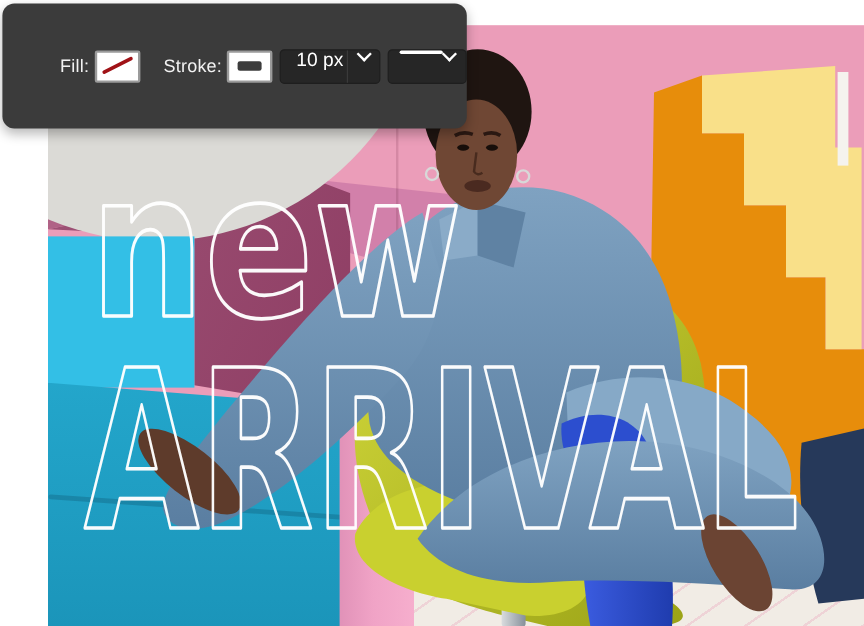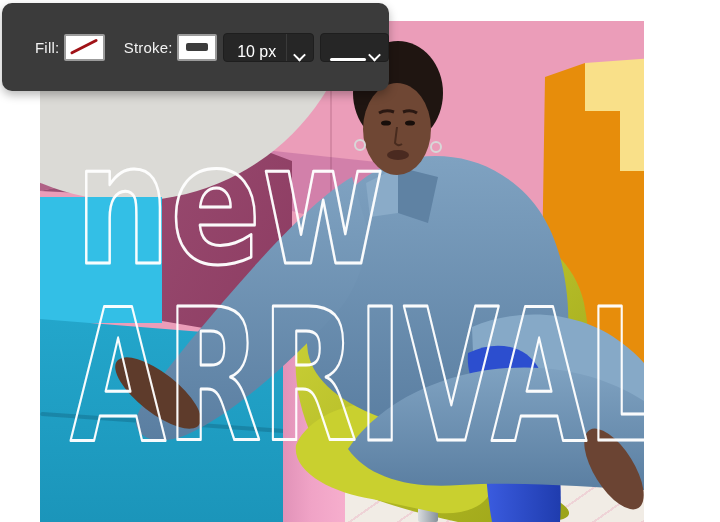--- a/index.html
+++ b/index.html
@@ -1,21 +1,21 @@
 <!DOCTYPE html>
 <html style="--toolbar-bg: #3b3b3b; --dropdown-bg: #262626; --swatch-red: #a01217; --wall-pink: #eb9db9; --disc-white: #dbdad6; --mauve: #b06286; --wine: #7c2d52; --cyan: #33bfe6; --teal-a: #27aed3; --teal-b: #1b95ba; --pedestal-pink: #f0a3c6; --stair-orange: #e78d0b; --stair-yellow: #f9e089; --floor: #f1ece5; --chair-a: #d3d93c; --chair-b: #99a115; --denim-a: #7fa2c1; --denim-b: #5a7ea1; --boot-a: #3b5ce0; --boot-b: #1f3cae; --skin: #6f4734; --hair: #1f1511; --text-outline: #ffffff;"><head>
 <meta charset="utf-8">
 <style>
   html,body{margin:0;padding:0;background:#ffffff;}
   *{box-sizing:border-box;}
   #stage{position:relative;width:720px;height:522px;background:#fff;overflow:hidden;
          font-family:"Liberation Sans","DejaVu Sans",sans-serif;}
 
   
-  #photo{position:absolute;left:40px;top:21px;width:604px;height:501px;overflow:hidden;background:var(--wall-pink);}
+  #photo{position:absolute;left:40px;top:21px;width:680px;height:501px;overflow:hidden;background:var(--wall-pink);}
   .layer{position:absolute;inset:0;}
   .disc{position:absolute;left:-140px;top:-280px;width:460px;height:460px;border-radius:50%;background:var(--disc-white);}
   .mauve-band{clip-path:polygon(0px 138px,170px 92px,215px 108px,215px 126px,0px 170px);background:var(--mauve);}
   .pink-wedge{clip-path:polygon(215px 128px,440px 152px,440px 240px,252px 190px);background:#cf7da8;opacity:.9;}
   .wine{clip-path:polygon(0px 170px,215px 126px,252px 140px,252px 322px,122px 300px,122px 176px);
         background:linear-gradient(115deg,#a05579 0%,#8e3d63 45%,var(--wine) 75%,#6d2647 100%);}
   .cyan-box{position:absolute;left:0;top:176px;width:122px;height:126px;background:var(--cyan);}
   .teal{clip-path:polygon(0px 298px,252px 318px,252px 501px,0px 501px);
         background:linear-gradient(180deg,#2fb9de 0%,var(--teal-a) 40%,var(--teal-b) 100%);}
   .teal-crease{position:absolute;left:0;top:400px;width:260px;height:4px;background:rgba(6,64,88,.25);transform:rotate(4deg);border-radius:2px;}
@@ -27,31 +27,31 @@
          background:repeating-linear-gradient(-35deg,rgba(233,160,185,.55) 0 2px,transparent 2px 28px);opacity:.6;}
   .pedestal{position:absolute;left:243px;top:295px;width:62px;height:206px;
          background:linear-gradient(90deg,#e192b8 0%,var(--pedestal-pink) 45%,#f6aecd 100%);}
   svg.layer{width:680px;height:501px;}
 
   
   .overlay-text text{fill:none;stroke:var(--text-outline);stroke-width:3;stroke-linejoin:round;
          font-family:"DejaVu Sans",sans-serif;font-weight:700;opacity:.97;}
 
   
-  .toolbar{position:absolute;left:2px;top:3px;width:387px;height:88px;background:var(--toolbar-bg);
-           border-radius:10px;display:flex;align-items:center;padding-left:33px;
+  .toolbar{position:absolute;left:2px;top:3px;width:387px;height:104px;background:var(--toolbar-bg);
+           border-radius:10px;display:flex;align-items:center;padding-left:48px;
            box-shadow:0 4px 10px rgba(0,0,0,.28);z-index:10;}
   .tlabel{color:#f2f2f2;font-size:15px;letter-spacing:.2px;}
   .swatch{width:41px;height:27px;background:#ffffff;border:2px solid #9b9b9b;border-radius:2px;
           position:relative;padding:0;cursor:pointer;display:inline-block;}
   .slash{position:absolute;left:3px;right:3px;top:50%;margin-top:-2px;height:3px;
          background:var(--swatch-red);transform:rotate(-27deg);border-radius:2px;}
   .bar{position:absolute;left:7px;right:7px;top:50%;margin-top:-4px;height:8px;background:#3c3c3c;border-radius:2px;}
   .dropdown{height:29px;background:var(--dropdown-bg);border:1px solid #1e1e1e;border-radius:4px;
-            display:flex;align-items:flex-end;cursor:pointer;}
+            display:flex;align-items:flex-start;cursor:pointer;}
   .width-dd{width:92px;}
   .style-dd{width:70px;padding:0 9px;}
   .dd-value{flex:1;color:#fff;font-size:16px;padding-left:13px;}
   .vdiv{width:1px;height:27px;background:#3a3a3a;}
   .chev-box{width:26px;display:flex;justify-content:center;}
   .chev{display:inline-block;width:9px;height:9px;border-left:2.5px solid #fff;border-bottom:2.5px solid #fff;
         transform:rotate(-45deg) translate(1px,-1px);}
   .line-swatch{display:inline-block;width:36px;height:3px;background:#fff;border-radius:2px;}
   .style-dd .chev{margin-left:auto;}
   .ml5{margin-left:5px;}.ml7{margin-left:19px;}.ml4{margin-left:4px;}.ml6{margin-left:6px;}

